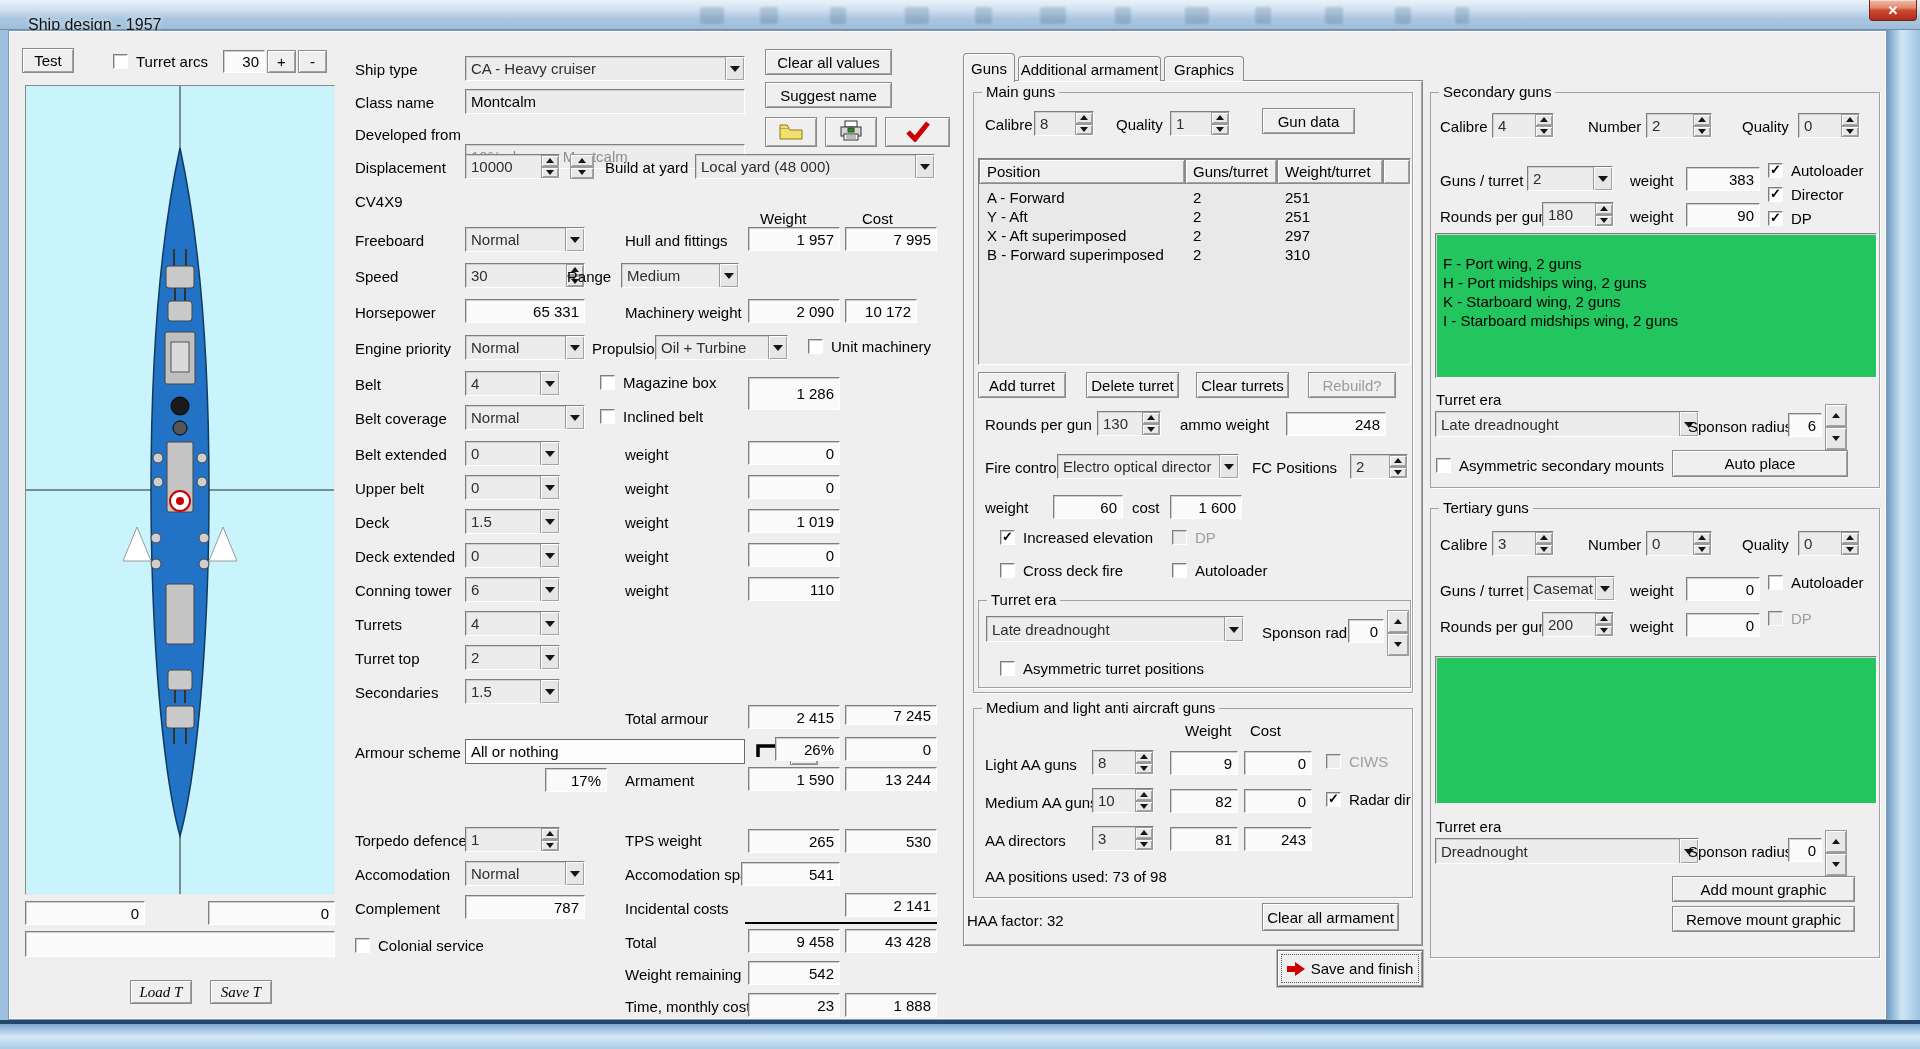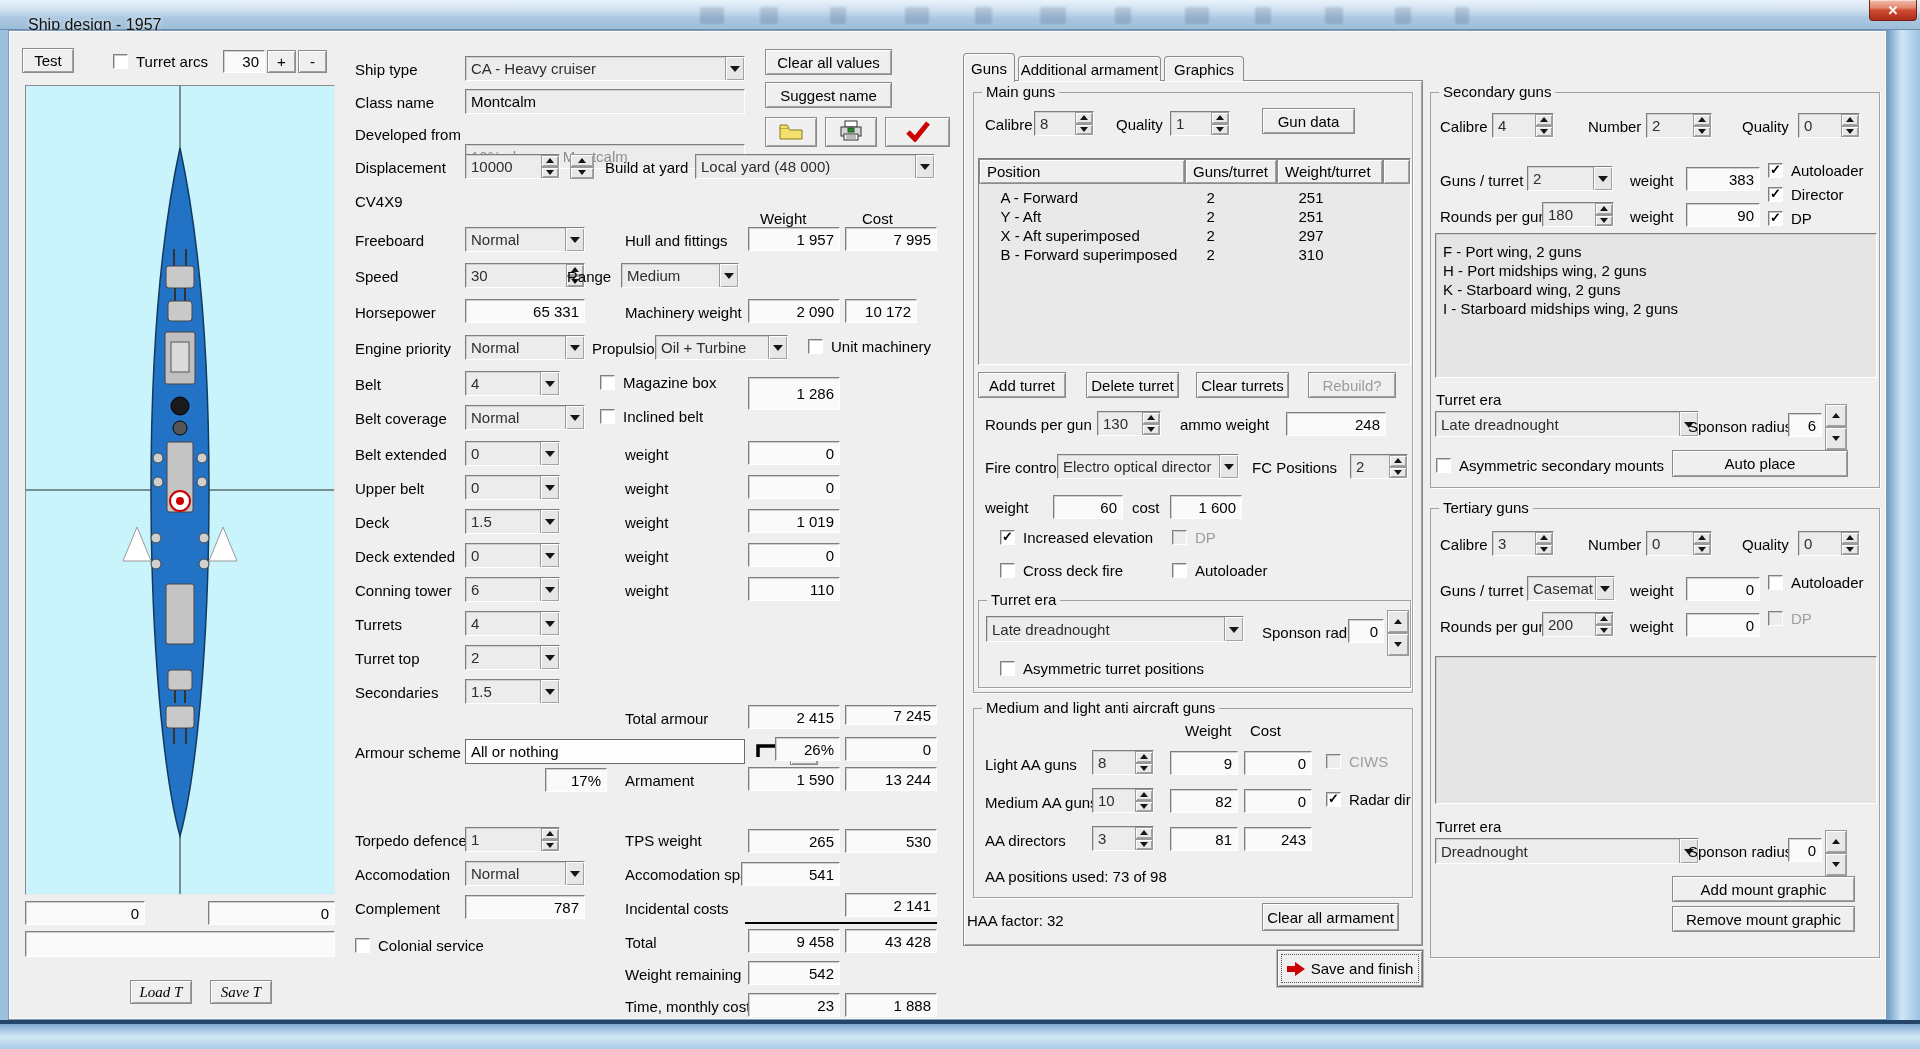--- a/index.html
+++ b/index.html
@@ -68,29 +68,29 @@
   .cbrow { display:flex; align-items:flex-start; gap:8px; white-space:nowrap; cursor:pointer; }
   .cb { width:15px; height:15px; flex:0 0 15px; background:#fff; border:1px solid;
     border-color:#7e7e7e #ffffff #ffffff #7e7e7e; box-shadow:inset 1px 1px 0 #c9c9c9;
     display:flex; align-items:center; justify-content:center;
     font-size:13px; font-weight:bold; margin-top:1px; }
   .cb.on::after { content:"✓"; margin-top:-2px; }
   .cb.dis { background:#ededed; }
   .cbrow.dis .t { color:#9e9e9e; }
   .group { border:1px solid #a2a2a2; box-shadow:1px 1px 0 #ffffff; }
   .legend { position:absolute; top:-10px; left:8px; background:#efefef; padding:0 4px; white-space:nowrap; }
-  .listbox { background:#e5e5e5; border:1px solid; border-color:#7e7e7e #ffffff #ffffff #7e7e7e;
-    box-shadow:inset 1px 1px 0 #cfcfcf; padding:8px 7px; }
+  .listbox { background:#22c55e; border:1px solid; border-color:#7e7e7e #ffffff #ffffff #7e7e7e;
+    box-shadow:inset 1px 1px 0 #cfcfcf; padding:20px 7px; }
   .listbox .li { height:19px; line-height:19px; white-space:nowrap; }
   .tbl { background:#e9e9e9; border:1px solid; border-color:#7e7e7e #ffffff #ffffff #7e7e7e; overflow:hidden; }
   .hrow { display:flex; height:25px; }
   .th { background:#efefef; border:1px solid #8b8b8b;
     box-shadow:inset 1px 1px 0 #fff, inset -1px -1px 0 #a2a2a2;
     display:flex; align-items:center; padding:0 7px; white-space:nowrap; }
-  .trow { display:flex; height:19px; align-items:center;justify-content:center; }
+  .trow { display:flex; height:19px; align-items:center; }
   .trow span { display:block; padding-left:8px; white-space:nowrap; }
   .tc1 { width:206px; } .tc2 { width:92px; } .tc3 { width:106px; }
   .tab { display:flex; align-items:center; justify-content:center; background:#efefef;
     border:1px solid #8b8b8b; border-bottom:none; border-radius:4px 4px 0 0;
     box-shadow:inset 1px 1px 0 #fff; cursor:pointer; white-space:nowrap; }
   .tab.active { z-index:3; }
   .panel { background:#efefef; border:1px solid #8b8b8b;
     box-shadow:inset 1px 1px 0 #ffffff, inset -1px -1px 0 #a2a2a2; }
   .sf-btn { border:1px solid #6f6f6f; box-shadow:inset 1px 1px 0 #fff, inset -1px -1px 0 #9a9a9a,
     0 0 0 1px #bdbdbd; outline:1px dotted #555; outline-offset:-5px; gap:6px; }

